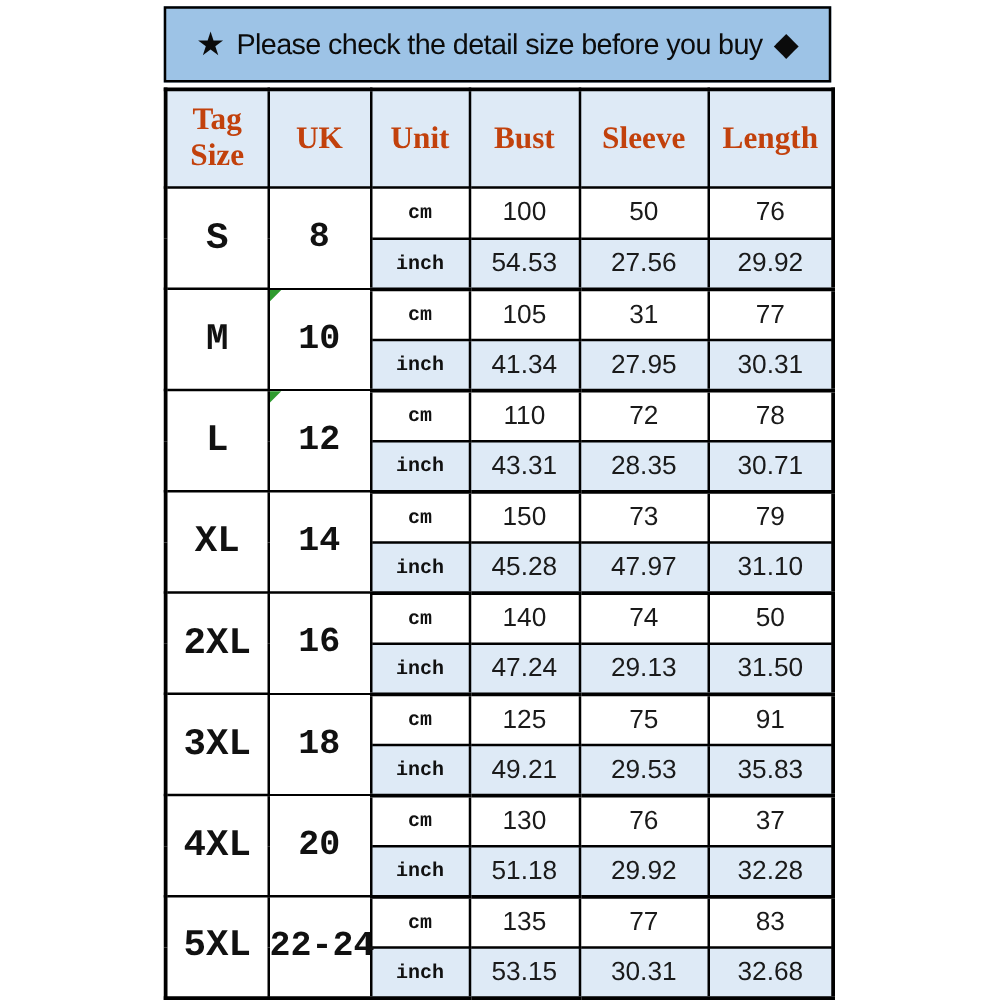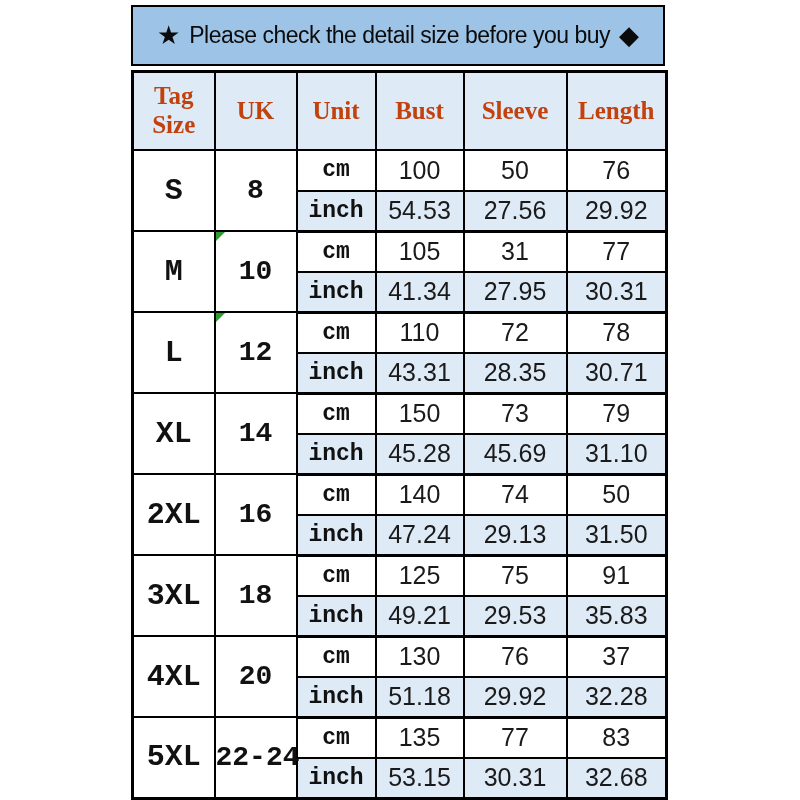--- a/index.html
+++ b/index.html
@@ -46,24 +46,24 @@
     font-family:"Liberation Mono",monospace;font-weight:700;color:#111;
     white-space:nowrap;
   }
   td.tag{font-size:30px;}
   td.uk{font-size:28px;position:relative;}
   td.uk.flag::before{
     content:"";position:absolute;top:0;left:0;width:0;height:0;
     border-top:9px solid var(--flag-green);border-right:9px solid transparent;
   }
   td.unit{
-    font-family:"Liberation Mono",monospace;font-weight:700;font-size:23px;color:#111;text-align:center;
+    font-family:"Liberation Mono",monospace;font-weight:700;font-size:16px;color:#111;text-align:center;
   }
   td.num{
-    font-family:"Liberation Sans",sans-serif;font-size:25px;color:var(--text);
+    font-family:"Liberation Sans",sans-serif;font-size:21px;color:var(--text);
   }
 </style>
 </head>
 <body>
 
 <div class="wrap">
 
   <div class="banner">
     <span class="glyph">★</span>
     <span>Please check the detail size before you buy</span>
@@ -141,21 +141,21 @@
         <td class="tag" rowspan="2">XL</td>
         <td class="uk" rowspan="2">14</td>
         <td class="unit">cm</td>
         <td class="num">150</td>
         <td class="num">73</td>
         <td class="num">79</td>
       </tr>
       <tr class="r inch">
         <td class="unit">inch</td>
         <td class="num">45.28</td>
-        <td class="num">45.69</td>
+        <td class="num">47.97</td>
         <td class="num">31.10</td>
       </tr>
 
       <tr class="r cm">
         <td class="tag" rowspan="2">2XL</td>
         <td class="uk" rowspan="2">16</td>
         <td class="unit">cm</td>
         <td class="num">140</td>
         <td class="num">74</td>
         <td class="num">50</td>

